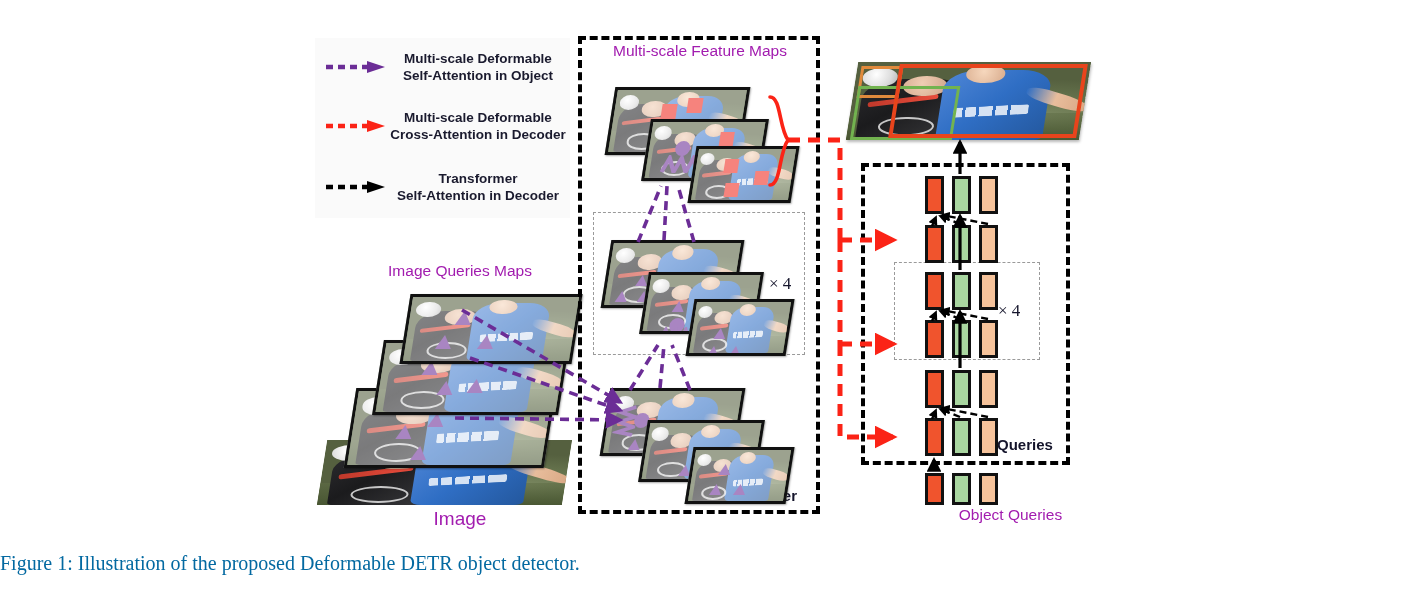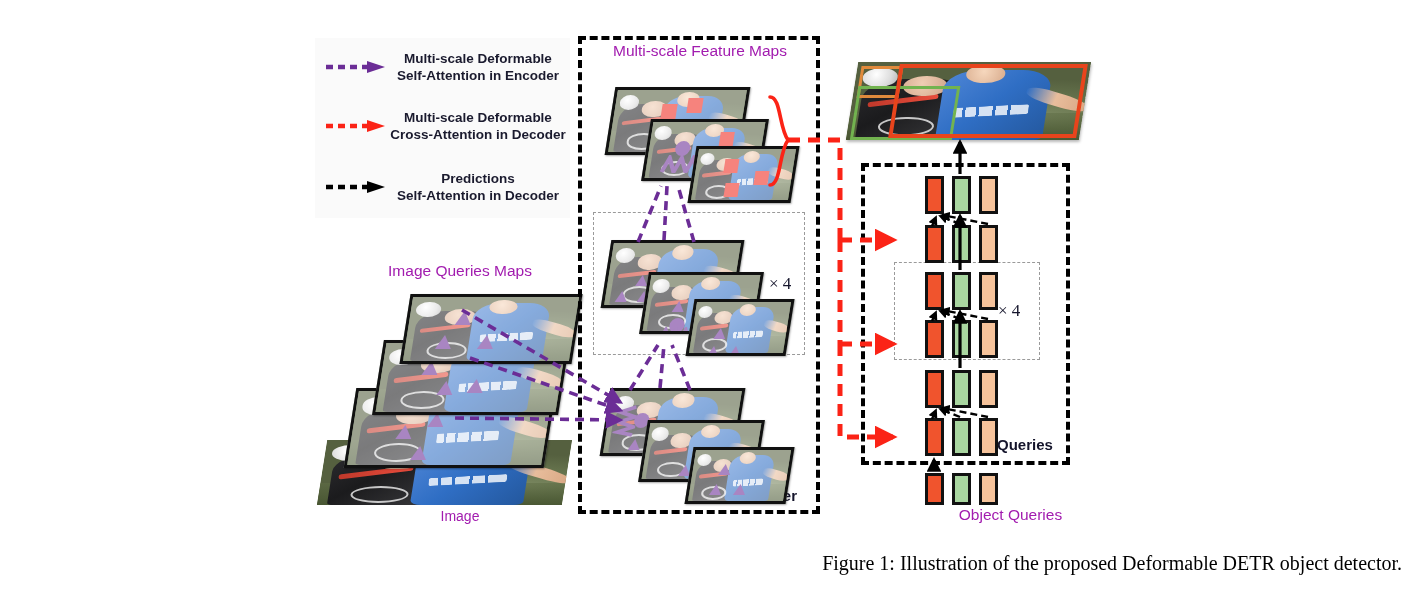--- a/index.html
+++ b/index.html
@@ -71,60 +71,60 @@
   
   .zig{position:absolute;}
 
   
   .qbox{position:absolute;border:3px solid #111;box-sizing:border-box;}
 
   
   svg.ov{position:absolute;left:0;top:0;width:1402px;height:599px;overflow:visible;pointer-events:none;}
 
   
-  #caption{left:0;top:552px;width:1402px;text-align:right;font-family:"Liberation Serif",serif;
-           font-size:20px;color:#000000;}
+  #caption{left:0;top:552px;width:1402px;text-align:left;font-family:"Liberation Serif",serif;
+           font-size:20px;color:#0369a1;}
 </style>
 </head>
 <body>
 
 <div id="root">
 
   <div class="abs" id="legend">
     <div class="leg-row" style="top:6px">
       <svg class="leg-ico" viewBox="0 0 62 14">
         <line x1="1" y1="7" x2="44" y2="7" stroke="#6b2d96" stroke-width="4.4" stroke-dasharray="7,5"></line>
         <polygon points="42,1 60,7 42,13" fill="#6b2d96"></polygon>
       </svg>
       <div class="leg-txt">
-        <span>Multi-scale Deformable</span><br><span>Self-Attention in Encoder</span>
+        <span>Multi-scale Deformable</span><br><span>Self-Attention in Object</span>
       </div>
     </div>
     <div class="leg-row" style="top:65px">
       <svg class="leg-ico" viewBox="0 0 62 14">
         <line x1="1" y1="7" x2="44" y2="7" stroke="#fb2316" stroke-width="4.4" stroke-dasharray="7,5"></line>
         <polygon points="42,1 60,7 42,13" fill="#fb2316"></polygon>
       </svg>
       <div class="leg-txt">
         <span>Multi-scale Deformable</span><br><span>Cross-Attention in Decoder</span>
       </div>
     </div>
     <div class="leg-row" style="top:126px">
       <svg class="leg-ico" viewBox="0 0 62 14">
         <line x1="1" y1="7" x2="44" y2="7" stroke="#000" stroke-width="4.4" stroke-dasharray="7,5"></line>
         <polygon points="42,1 60,7 42,13" fill="#000"></polygon>
       </svg>
       <div class="leg-txt">
-        <span>Predictions</span><br><span>Self-Attention in Decoder</span>
+        <span>Transformer</span><br><span>Self-Attention in Decoder</span>
       </div>
     </div>
   </div>
 
   <div class="sectitle" style="left:330px;top:262px;width:260px;">Image Queries Maps</div>
-  <div class="sectitle" style="left:330px;top:508px;width:260px;font-size:14px;">Image</div>
+  <div class="sectitle" style="left:330px;top:508px;width:260px;font-size:19px;">Image</div>
   <div class="sectitle" style="left:580px;top:42px;width:240px;">Multi-scale Feature Maps</div>
   <div class="sectitle" style="left:928px;top:506px;width:165px;">Object Queries</div>
 
   <div class="abs" style="left:322px;top:440px;width:245px;height:65px;transform:skewX(-9deg);overflow:hidden;">
     <div class="photo">
       <div class="ph-bg"></div>
         <div class="ph-grass"></div>
       <div class="ph-p1"></div>
         <div class="ph-p1stripe"></div>
         <div class="ph-p1head"></div>

